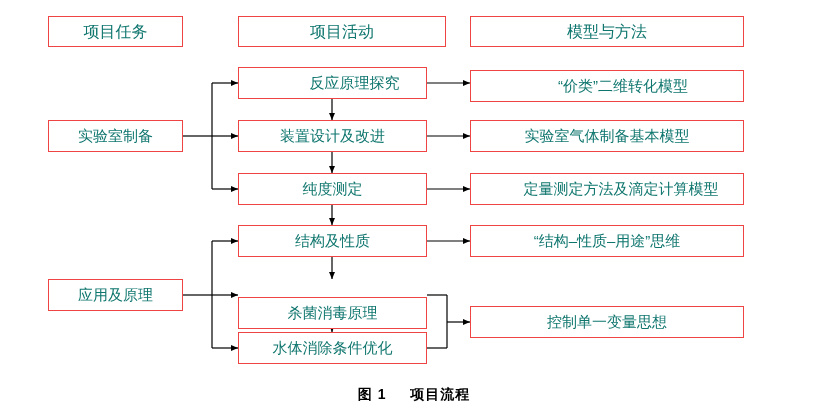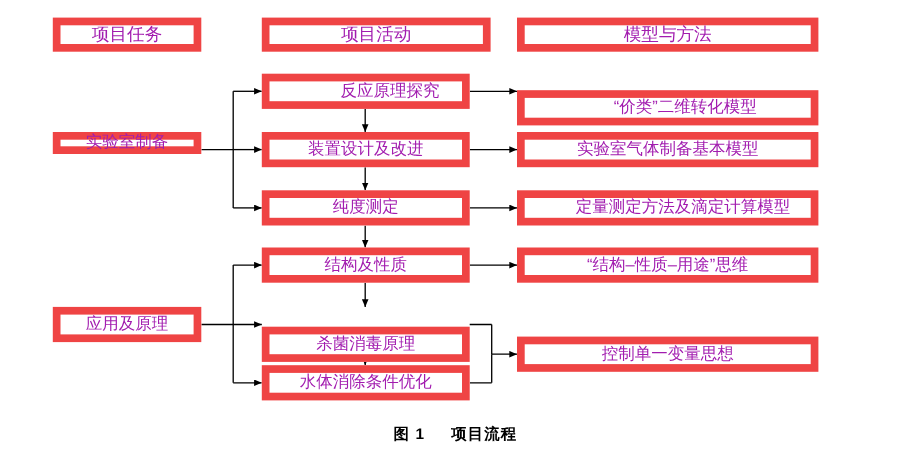--- a/index.html
+++ b/index.html
@@ -13,28 +13,28 @@
   #root {
     position: relative;
     width: 828px;
     height: 417px;
     background: #ffffff;
     overflow: hidden;
   }
   .node {
     position: absolute;
     box-sizing: border-box;
-    border: 7px solid #ef4444;
+    border: 1px solid #ef4444;
     background: #ffffff;
     display: flex;
     align-items: center;
     justify-content: center;
     text-align: center;
     font-size: 15px;
-    color: #a21caf;
+    color: #0f766e;
     line-height: 1.1;
     white-space: nowrap;
   }
   .header-node {
     font-size: 16px;
   }
   svg.connectors {
     position: absolute;
     left: 0;
     top: 0;
@@ -99,21 +99,21 @@
   <div class="node header-node" style="left:48px; top:16px; width:135px; height:31px;">
     <span>项目任务</span>
   </div>
   <div class="node header-node" style="left:238px; top:16px; width:208px; height:31px;">
     <span>项目活动</span>
   </div>
   <div class="node header-node" style="left:470px; top:16px; width:274px; height:31px;align-items:center;">
     <span>模型与方法</span>
   </div>
 
-  <div class="node" style="left:48px; top:120px; width:135px; height:20px;">
+  <div class="node" style="left:48px; top:120px; width:135px; height:32px;">
     <span>实验室制备</span>
   </div>
   <div class="node" style="left:48px; top:279px; width:135px; height:32px;">
     <span>应用及原理</span>
   </div>
 
   <div class="node" style="left:238px; top:67px; width:189px; height:32px;padding-left:44px;">
     <span>反应原理探究</span>
   </div>
   <div class="node" style="left:238px; top:120px; width:189px; height:32px;">
@@ -125,21 +125,21 @@
   <div class="node" style="left:238px; top:225px; width:189px; height:32px;">
     <span>结构及性质</span>
   </div>
   <div class="node" style="left:238px; top:279px; width:189px; height:32px;margin-top:18px;">
     <span>杀菌消毒原理</span>
   </div>
   <div class="node" style="left:238px; top:332px; width:189px; height:32px;">
     <span>水体消除条件优化</span>
   </div>
 
-  <div class="node" style="left:470px; top:82px; width:274px; height:32px;padding-left:32px;">
+  <div class="node" style="left:470px; top:70px; width:274px; height:32px;padding-left:32px;">
     <span>“价类”二维转化模型</span>
   </div>
   <div class="node" style="left:470px; top:120px; width:274px; height:32px;">
     <span>实验室气体制备基本模型</span>
   </div>
   <div class="node" style="left:470px; top:173px; width:274px; height:32px;padding-left:28px;">
     <span>定量测定方法及滴定计算模型</span>
   </div>
   <div class="node" style="left:470px; top:225px; width:274px; height:32px;">
     <span>“结构–性质–用途”思维</span>

